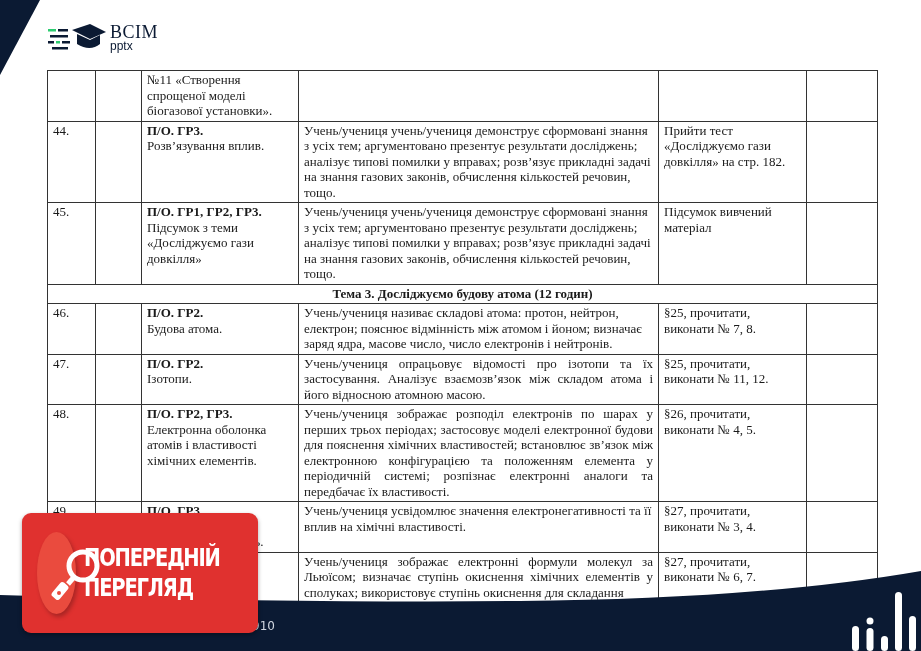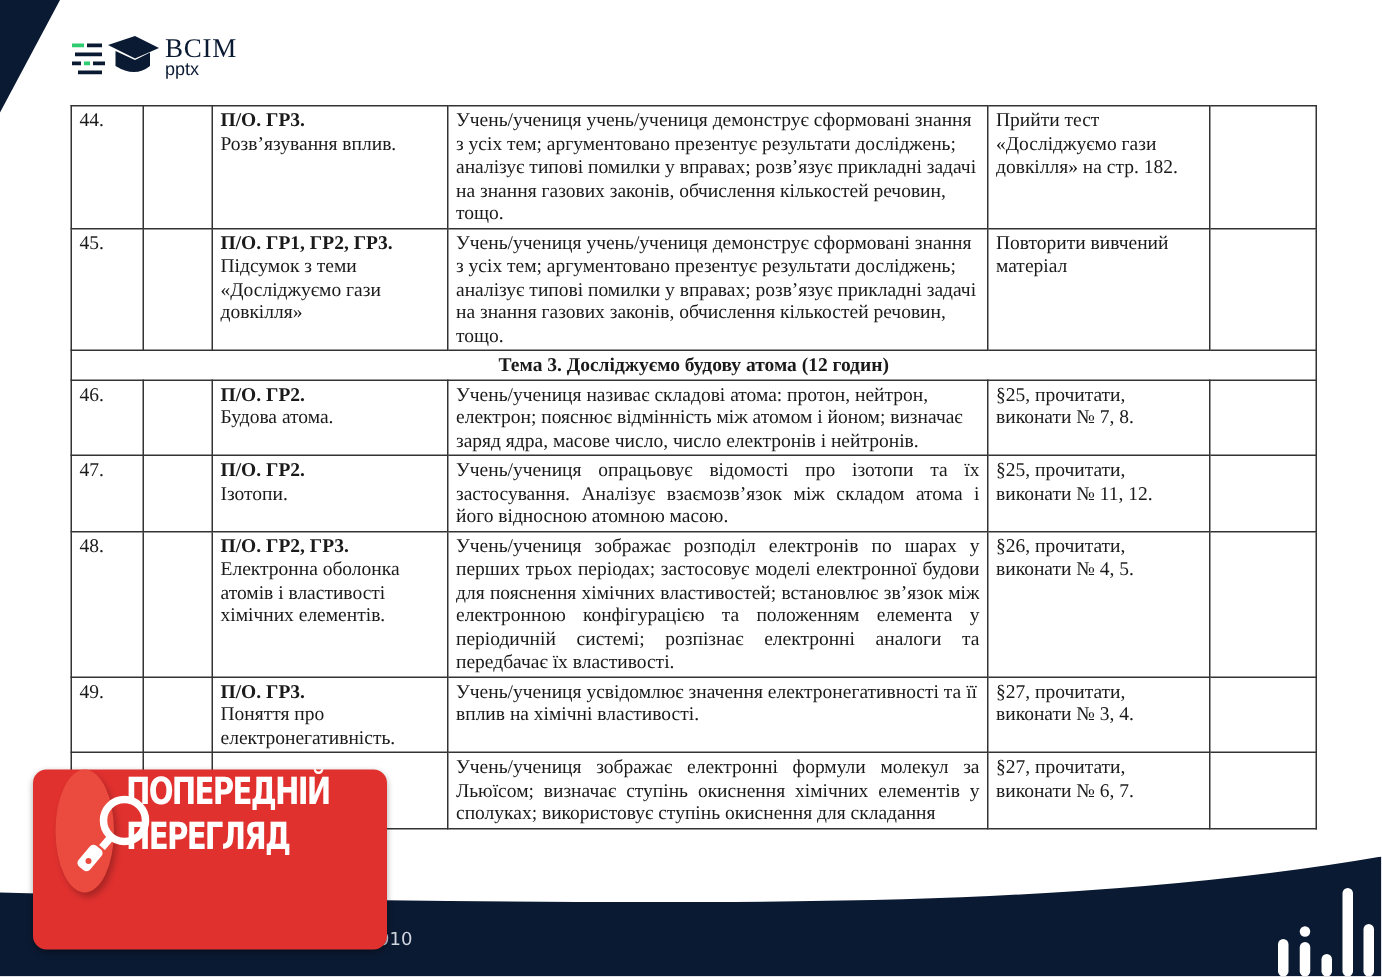--- a/index.html
+++ b/index.html
@@ -36,21 +36,21 @@
     position:absolute; left:0; bottom:0; width:921px; height:80px;
   }
   .page-num {
     position:absolute; left:252px; top:619px; color:#d0d6e0;
     font-family:"DejaVu Sans", sans-serif; font-size:12px;
   }
   .preview {
     position:absolute; left:22px; top:513px; width:236px; height:120px;
     background:#e0312f; border-radius:9px;
     box-shadow:0 2px 4px rgba(0,0,0,0.35);
-    display:flex; align-items:flex-start;
+    display:flex; align-items:center;
   }
   .preview-circle {
     position:relative; margin-left:15px; width:82px; height:82px; border-radius:50%;
     background:#ea4b3e; box-shadow:2px 3px 4px rgba(0,0,0,0.25);
   }
   .preview-circle svg { position:absolute; left:0; top:0; }
   .preview-text {
     margin-left:8px; color:#ffffff;
     font-family:"DejaVu Sans", sans-serif; font-weight:bold;
     font-size:25px; line-height:30px; letter-spacing:-1.5px;
@@ -84,40 +84,50 @@
 <table class="plan">
   <colgroup>
     <col style="width:48px">
       <col style="width:46px">
       <col style="width:157px">
     <col style="width:360px">
       <col style="width:148px">
       <col style="width:71px">
   </colgroup>
   <tbody>
+    <tr style="height:46px">
+      <td class="num"></td>
+      <td></td>
+      <td>
+          <div>№11 «Створення спрощеної моделі біогазової установки».</div>
+        </td>
+      <td class="just"></td>
+      <td></td>
+      <td></td>
+    </tr>
     <tr style="height:76px">
       <td class="num">44.</td>
       <td></td>
       <td>
         <div class="bold">П/О. ГР3.</div>
         <div>Розв’язування вплив.</div>
       </td>
       <td>Учень/учениця учень/учениця демонструє сформовані знання з усіх тем; аргументовано презентує результати досліджень; аналізує типові помилки у вправах; розв’язує прикладні задачі на знання газових законів, обчислення кількостей речовин, тощо.</td>
       <td>Прийти тест «Досліджуємо гази довкілля» на стр. 182.</td>
       <td></td>
     </tr>
     <tr style="height:76px">
       <td class="num">45.</td>
       <td></td>
       <td>
         <div class="bold">П/О. ГР1, ГР2, ГР3.</div>
         <div>Підсумок з теми «Досліджуємо гази довкілля»</div>
       </td>
       <td>Учень/учениця учень/учениця демонструє сформовані знання з усіх тем; аргументовано презентує результати досліджень; аналізує типові помилки у вправах; розв’язує прикладні задачі на знання газових законів, обчислення кількостей речовин, тощо.</td>
-      <td>Повторити вивчений матеріал</td>
+      <td>Підсумок вивчений матеріал</td>
       <td></td>
     </tr>
     <tr style="height:16px">
       <td colspan="6" class="theme">Тема 3. Досліджуємо будову атома (12 годин)</td>
     </tr>
     <tr style="height:46px">
       <td class="num">46.</td>
       <td></td>
       <td>
         <div class="bold">П/О. ГР2.</div>

